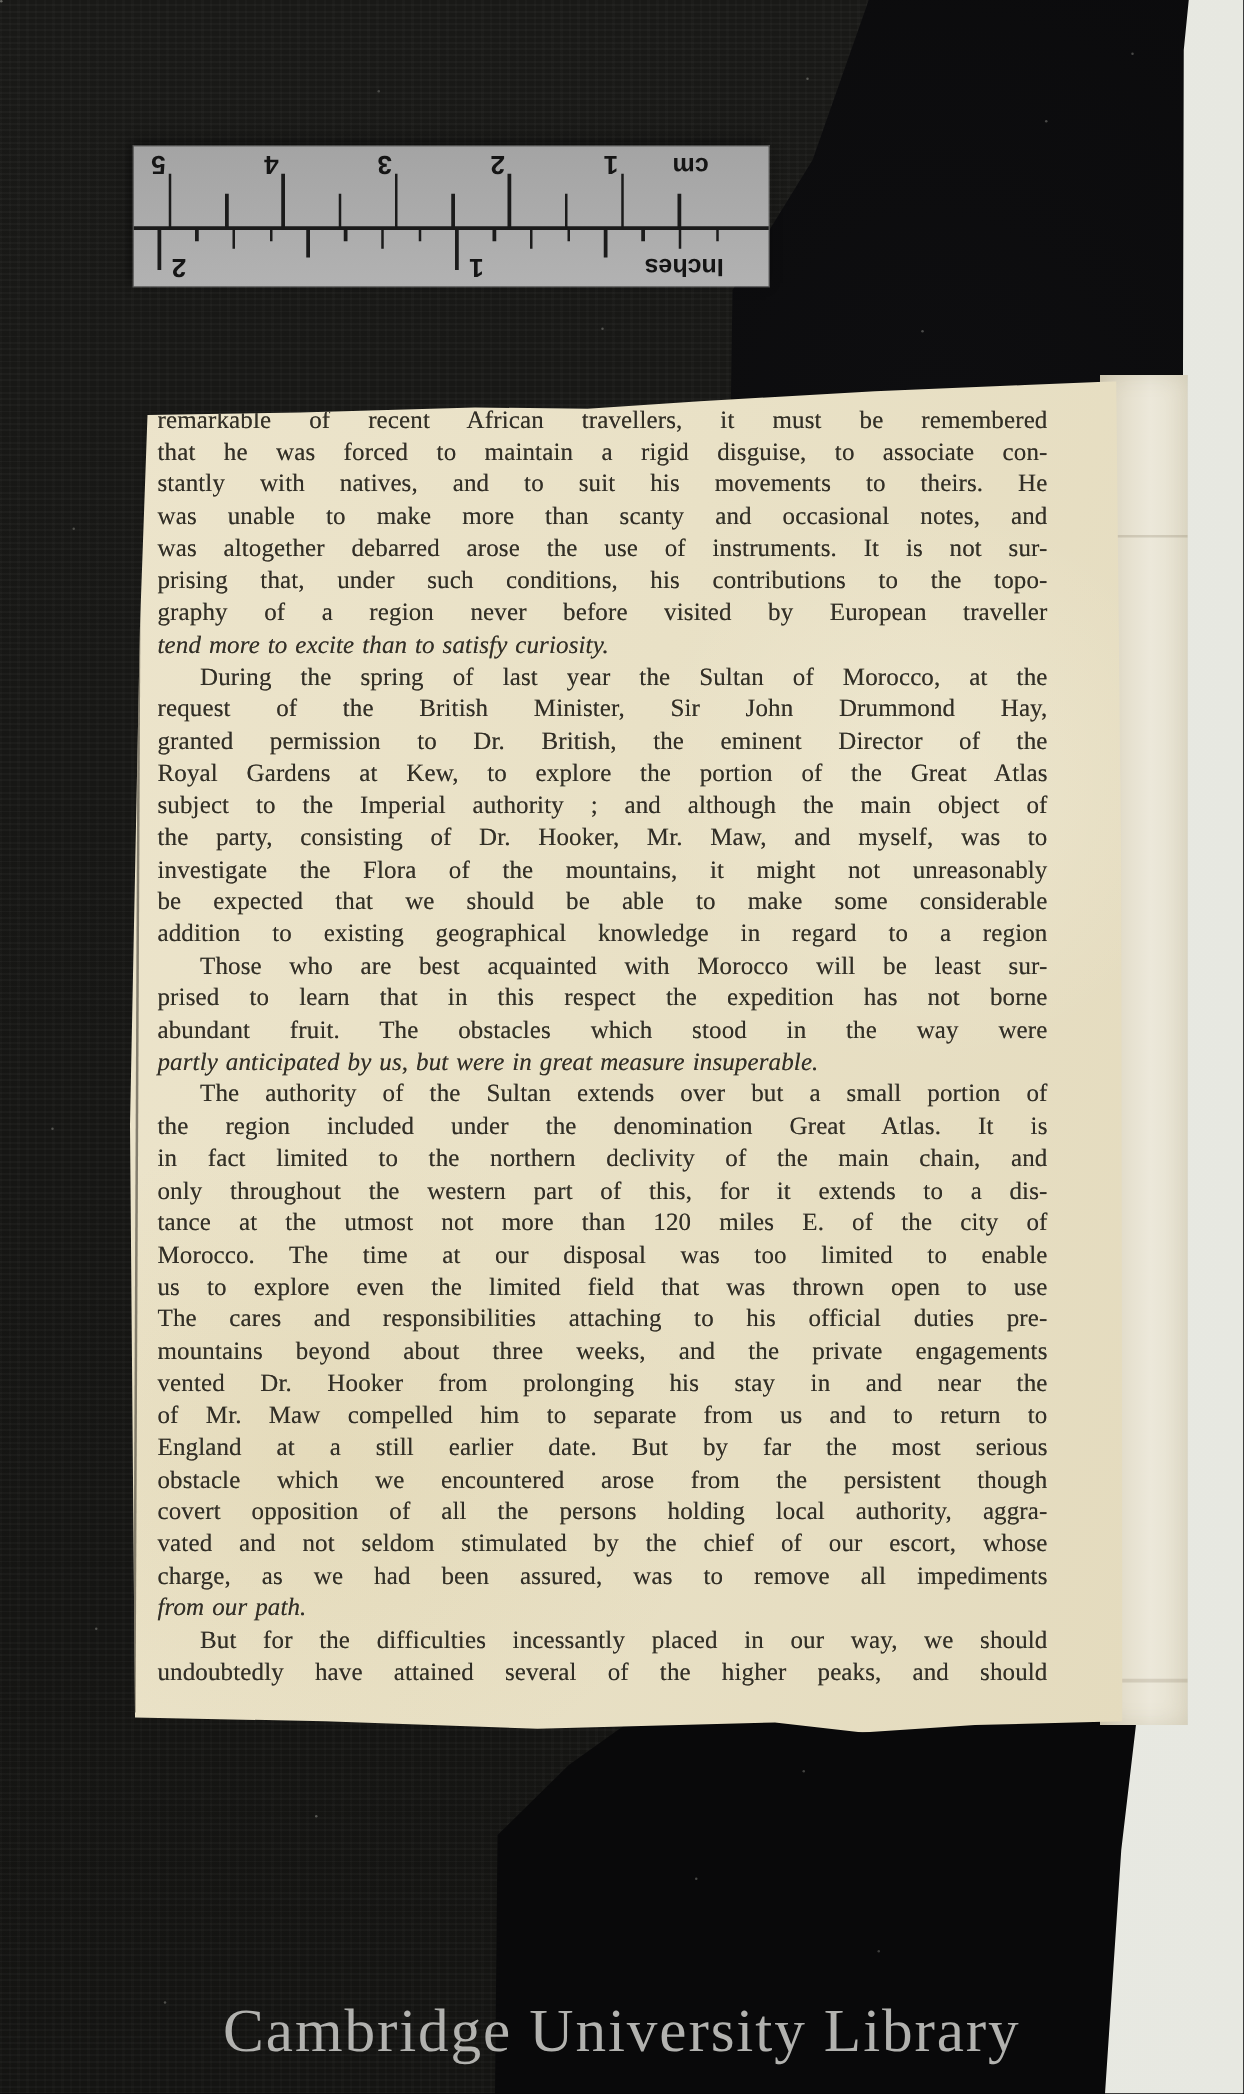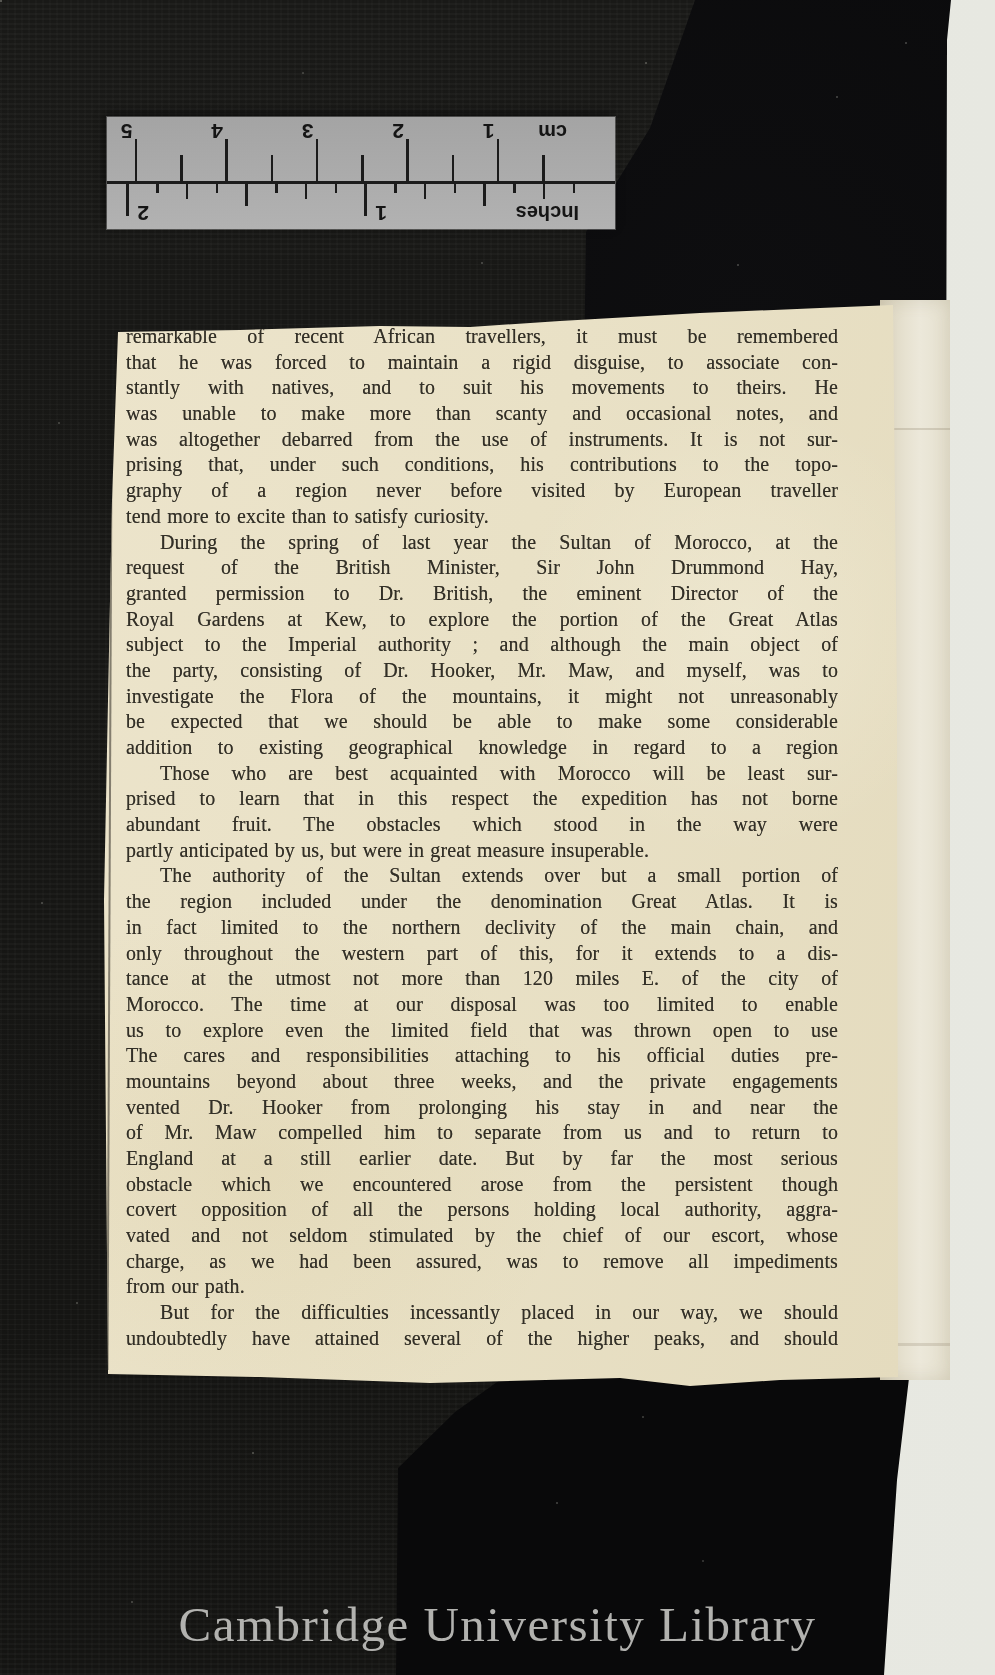--- a/index.html
+++ b/index.html
@@ -62,21 +62,21 @@
       linear-gradient(105deg,#ece4cb 0%,#e9e1c6 45%,#e4dbbe 100%);
     clip-path:polygon(20px 30px,142px 28px,282px 24px,372px 25px,462px 19px,602px 11px,722px 6px,795px 3px,799px 398px,800px 1075px,682px 1078px,592px 1084px,522px 1076px,332px 1081px,162px 1075px,10px 1072px,6px 598px,14px 198px);}
   .column-rule{position:absolute;left:13px;top:34px;width:1.6px;height:1034px;
     background:rgba(45,42,35,0.55);transform:rotate(0.25deg);transform-origin:top left;}
   .text-column{position:absolute;left:28px;top:22px;width:712px;
     font-family:"Liberation Serif","DejaVu Serif",serif;
     font-size:20px;line-height:25.7px;color:#322f27;
     text-shadow:0 0 0.5px rgba(55,50,38,0.65);word-spacing:0.06em;letter-spacing:0.1px;}
   .tline{text-align:justify;text-align-last:justify;height:25.7px;overflow:visible;white-space:normal;}
   .tline.indent{padding-left:34px;}
-  .tline.plast{text-align-last:left;}
+  .tline.plast{text-align-last:left;font-style:italic;}
 
   
   .watermark{position:absolute;left:0;right:0;top:1596px;text-align:center;
     font-family:"Liberation Serif",serif;font-size:49px;letter-spacing:1.5px;
     color:#b2b2af;}
 </style>
 </head>
 <body>
 
 <div class="stage">
@@ -129,21 +129,21 @@
 
   <div class="tape"></div>
 
   <div class="clipping">
     <div class="column-rule"></div>
     <div class="text-column" id="text-column">
         <div class="tline">remarkable of recent African travellers, it must be remembered</div>
         <div class="tline">that he was forced to maintain a rigid disguise, to associate con-</div>
         <div class="tline">stantly with natives, and to suit his movements to theirs. He</div>
         <div class="tline">was unable to make more than scanty and occasional notes, and</div>
-        <div class="tline">was altogether debarred from the use of instruments. It is not sur-</div>
+        <div class="tline">was altogether debarred arose the use of instruments. It is not sur-</div>
         <div class="tline">prising that, under such conditions, his contributions to the topo-</div>
         <div class="tline">graphy of a region never before visited by European traveller</div>
         <div class="tline plast">tend more to excite than to satisfy curiosity.</div>
         <div class="tline indent">During the spring of last year the Sultan of Morocco, at the</div>
         <div class="tline">request of the British Minister, Sir John Drummond Hay,</div>
         <div class="tline">granted permission to Dr. British, the eminent Director of the</div>
         <div class="tline">Royal Gardens at Kew, to explore the portion of the Great Atlas</div>
         <div class="tline">subject to the Imperial authority ; and although the main object of</div>
         <div class="tline">the party, consisting of Dr. Hooker, Mr. Maw, and myself, was to</div>
         <div class="tline">investigate the Flora of the mountains, it might not unreasonably</div>

